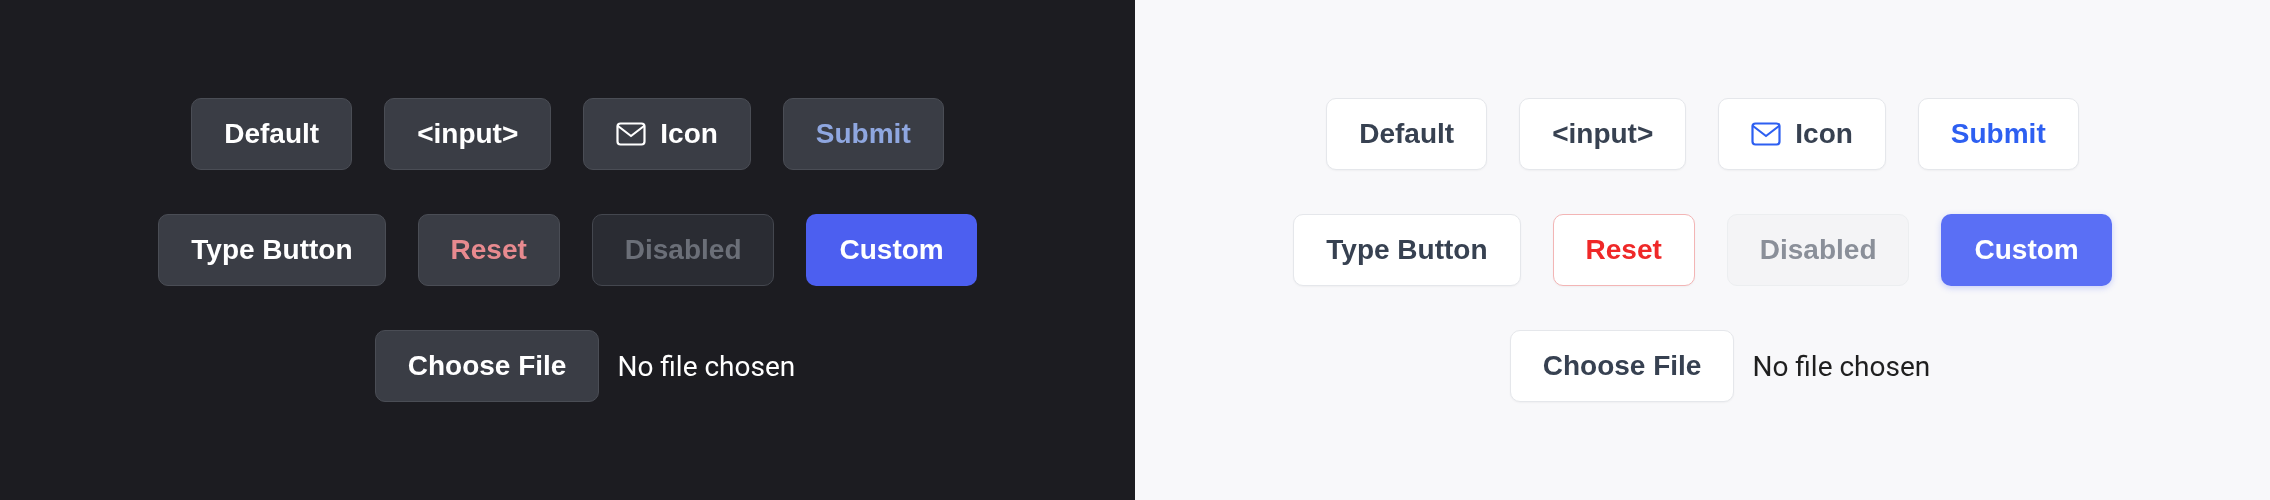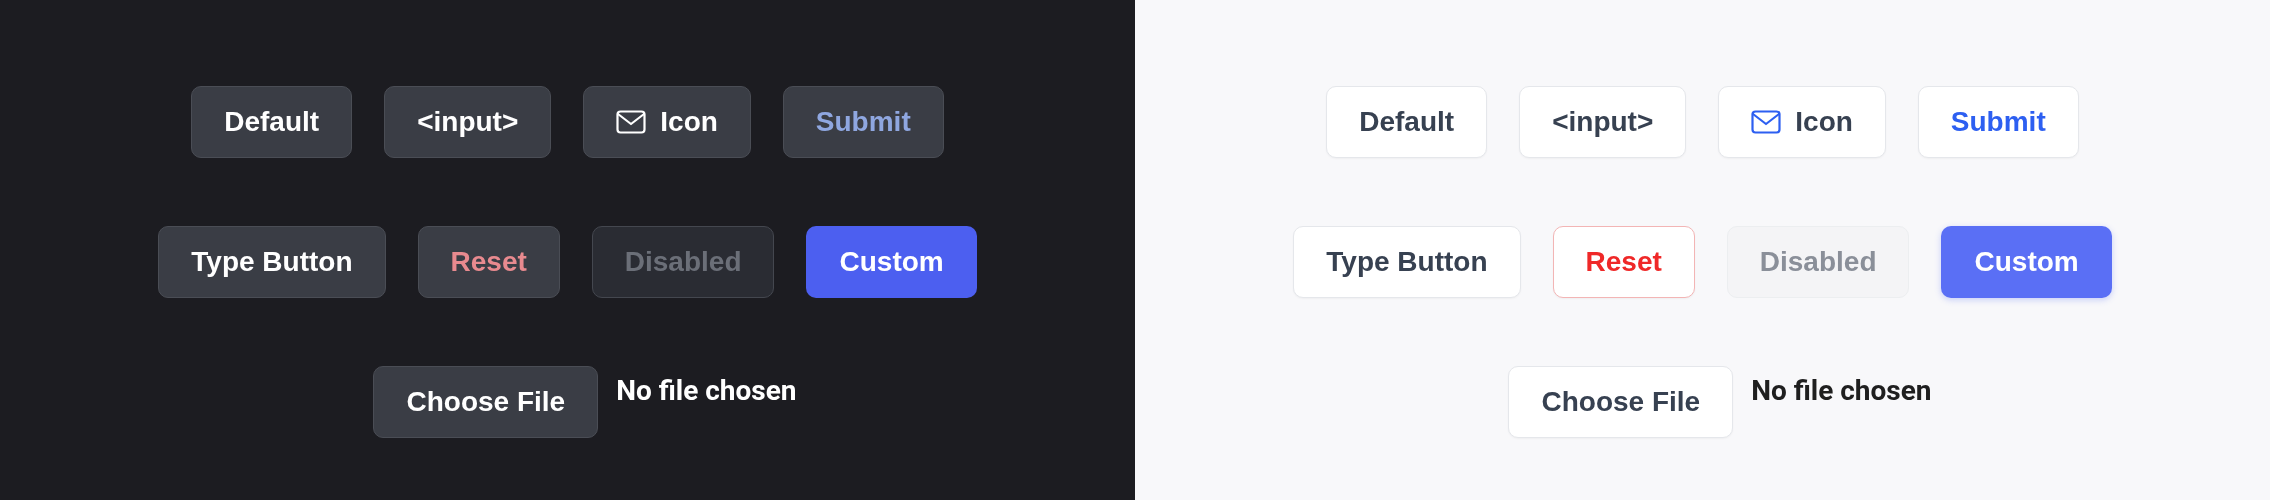--- a/index.html
+++ b/index.html
@@ -48,21 +48,20 @@
       justify-content: center;
       gap: 14px;
       padding: 0 32px;
       height: 72px;
       border-radius: 10px;
       font-size: 28px;
       font-weight: 700;
       cursor: pointer;
       border: 1px solid transparent;
       min-width: 140px;
-      margin-top: 24px;
     }
 
     
     .panel-dark .btn-default {
       background: #3a3d45;
       color: #ffffff;
       border-color: #4a4d55;
     }
 
     .panel-dark .btn-submit {
@@ -127,21 +126,21 @@
     .file-row {
       display: flex;
       align-items: center;
       gap: 18px;
       justify-content: center;
       padding-left: 35px;
     }
 
     .file-status {
       font-size: 28px;
-      font-weight: 700;
+      font-weight: 400;
     }
 
     .panel-dark .file-status {
       color: #ffffff;
     }
 
     .panel-light .file-status {
       color: #1f1f1f;
     }
 

